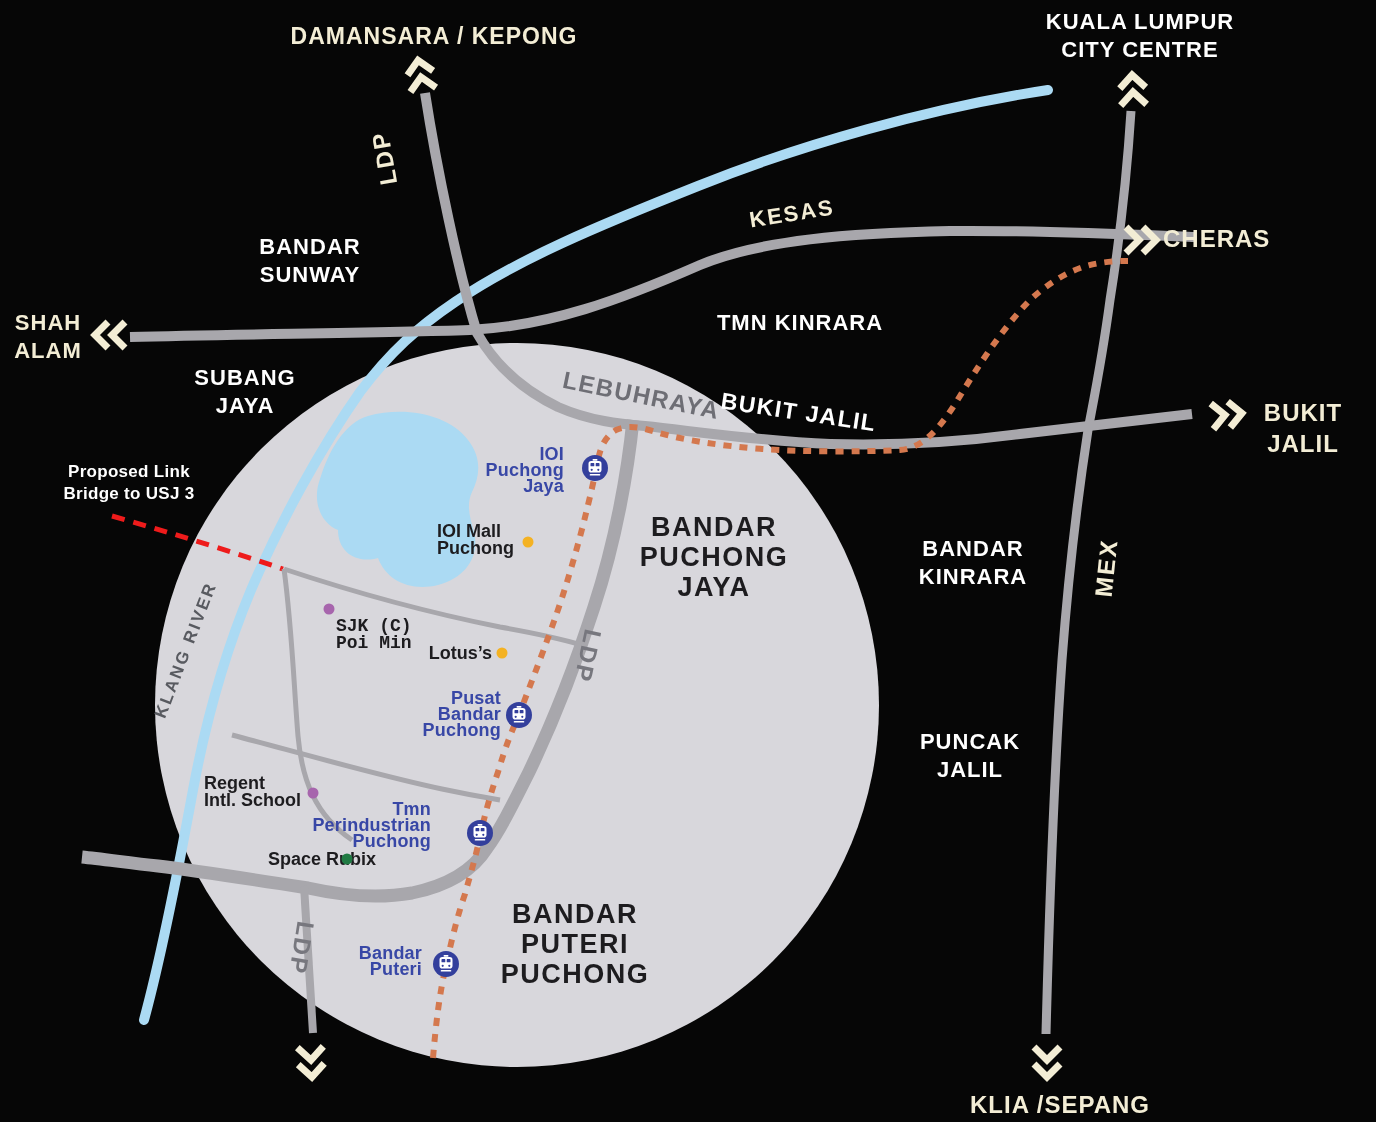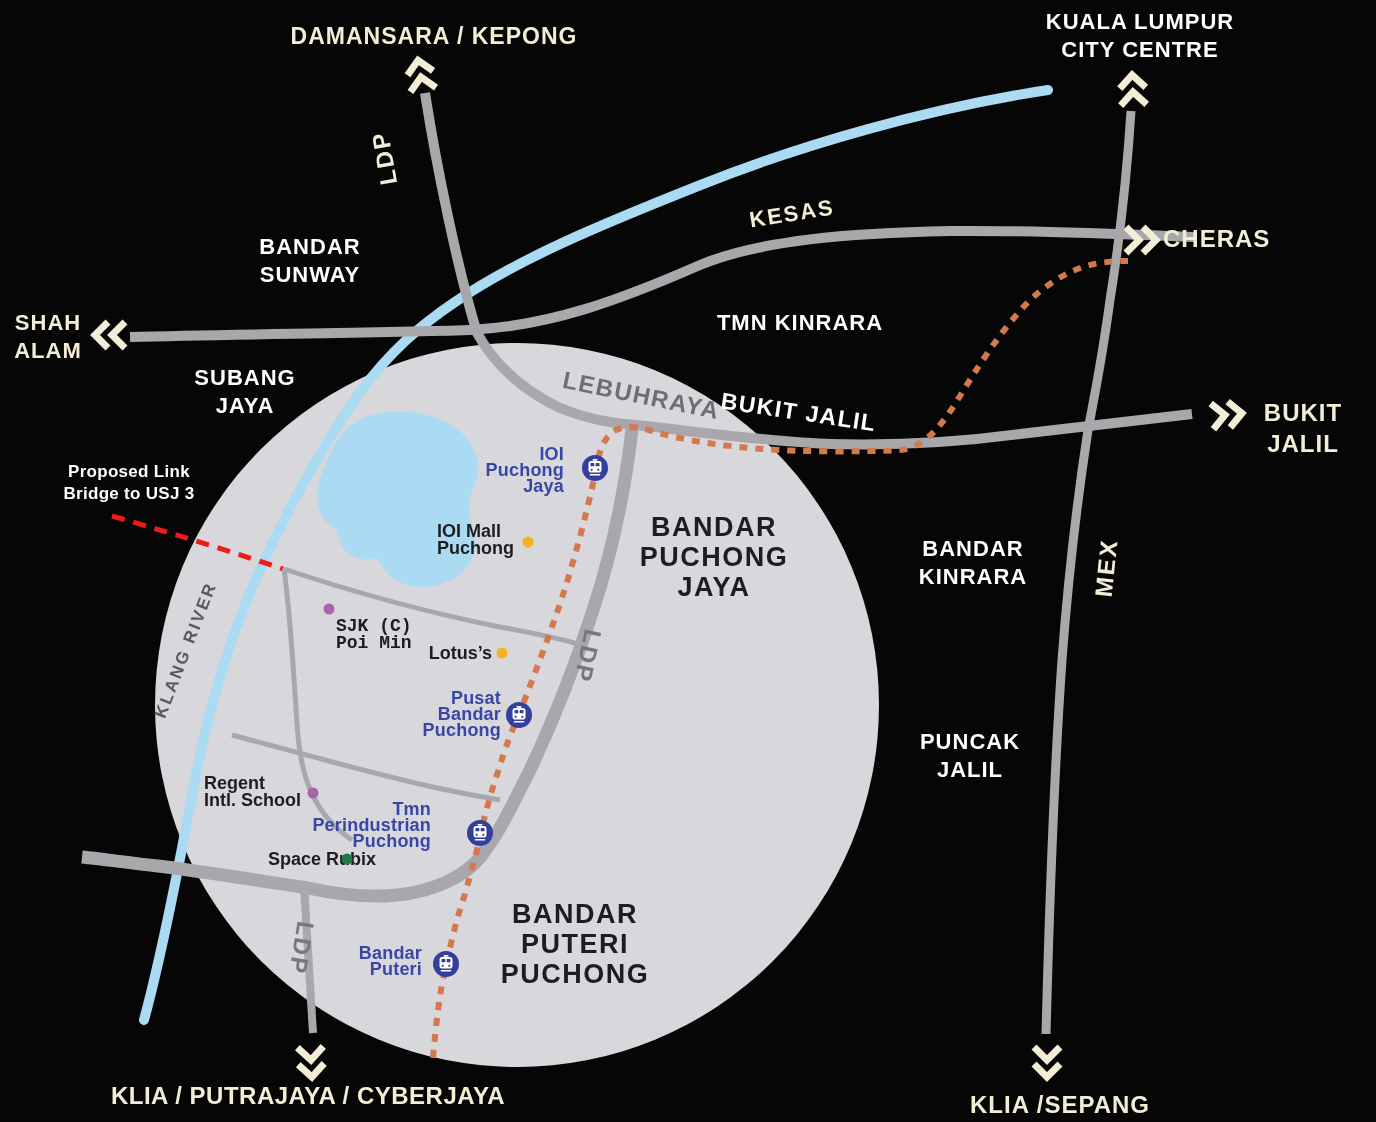--- a/index.html
+++ b/index.html
@@ -80,21 +80,20 @@
   </svg>
 
   <div class="lbl cream sz23" style="left:434px;top:37px;">DAMANSARA / KEPONG</div>
   <div class="lbl white sz25" style="left:1140px;top:36px;">KUALA LUMPUR
 CITY CENTRE</div>
   <div class="lbl cream sz24 la" style="left:1163px;top:239px;">CHERAS</div>
   <div class="lbl cream sz24" style="left:1303px;top:429px;">BUKIT
 JALIL</div>
   <div class="lbl cream sz25" style="left:48px;top:337px;">SHAH
 ALAM</div>
-  <div class="lbl cream sz24" style="left:308px;top:1096px;letter-spacing:.5px;">KLIA / PUTRAJAYA / CYBERJAYA</div>
   <div class="lbl cream sz24" style="left:1060px;top:1105px;">KLIA /SEPANG</div>
 
   <div class="lbl white sz25" style="left:310px;top:261px;">BANDAR
 SUNWAY</div>
   <div class="lbl white sz25" style="left:228px;top:392px;margin-left:17px;">SUBANG
 JAYA</div>
   <div class="lbl white sz25" style="left:800px;top:323px;">TMN KINRARA</div>
   <div class="lbl white sz25" style="left:973px;top:563px;">BANDAR
 KINRARA</div>
   <div class="lbl white sz25" style="left:970px;top:756px;">PUNCAK

